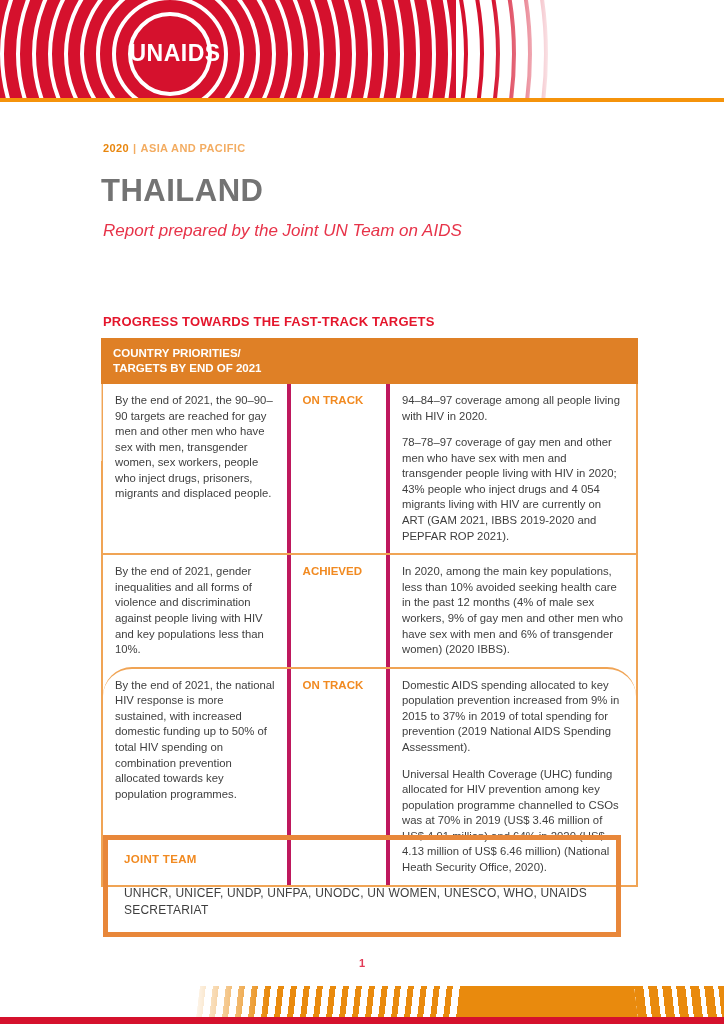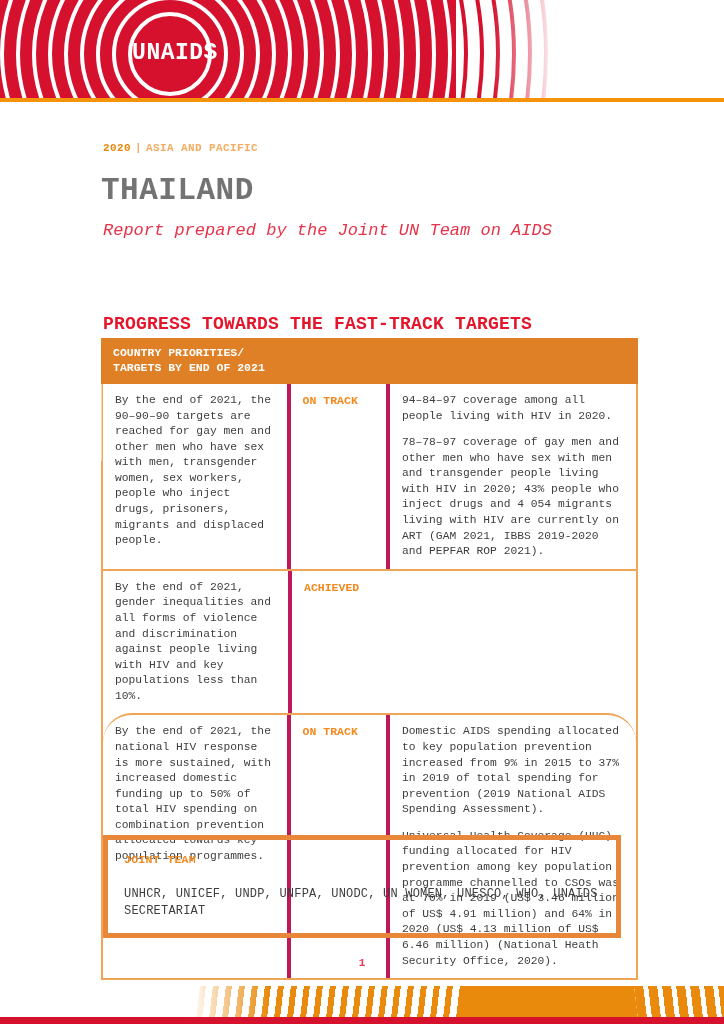--- a/index.html
+++ b/index.html
@@ -1,18 +1,18 @@
 <!DOCTYPE html>
 <html><head>
 <meta charset="utf-8">
 <style>
   html,body { margin:0; padding:0; background:#ffffff; }
   .page {
     position:relative; width:724px; height:1024px; overflow:hidden;
-    background:#ffffff; font-family:Liberation Mono, monospace;
+    background:#ffffff; font-family:Liberation Sans, sans-serif;
   }
   
   .header-band { position:absolute; left:0; top:0; width:724px; height:98px; }
   .header-svg { display:block; }
   .header-fade {
     position:absolute; left:492px; top:0; width:72px; height:98px;
     background:linear-gradient(90deg, rgba(255,255,255,0), #ffffff 88%);
   }
   .logo {
     position:absolute; left:120px; top:40px; width:110px; text-align:center;
@@ -20,21 +20,21 @@
   }
   .orange-rule { position:absolute; left:0; top:98px; width:724px; height:4px; background:#F5930B; }
 
   
   .eyebrow { position:absolute; left:103px; top:142px; font-size:11px; font-weight:bold; letter-spacing:0.4px; }
   .eyebrow .year { color:#E8860D; }
   .eyebrow .sep { color:#F3AC61; padding:0 4px; }
   .eyebrow .region { color:#F3AC61; }
   .title { position:absolute; left:101px; top:173px; font-size:31px; font-weight:bold; color:#737373; letter-spacing:0.5px; }
   .subtitle { position:absolute; left:103px; top:221px; font-size:17px; font-style:italic; color:#E73349; }
-  .section-heading { position:absolute; left:103px; top:314px; font-size:18px; font-weight:bold; color:#E4162C; letter-spacing:0.2px; }
+  .section-heading { position:absolute; left:103px; top:314px; font-size:13px; font-weight:bold; color:#E4162C; letter-spacing:0.2px; }
 
   
   .targets-table { position:absolute; left:101px; top:338px; width:537px; font-size:11.3px; color:#3E3E3E; }
   .t-header { display:flex; background:#DF8026; height:46px; box-sizing:border-box;flex-direction:column; }
   .t-header .t-cell { color:#ffffff; font-weight:bold; font-size:11.5px; line-height:1.3; white-space:pre-line; padding:8px 12px; }
   .t-header .c2, .t-header .c3 { border-left:1px solid rgba(255,255,255,0.55); }
   .t-cell { box-sizing:border-box; padding:9px 12px 9px 12px; line-height:1.38; }
   .c1 { width:185px; } .c2 { width:100px; } .c3 { width:252px; }
   .t-body { border:2px solid #F0A455; border-top:none; }
   .t-row { display:flex; }
@@ -147,20 +147,23 @@
           <p>78–78–97 coverage of gay men and other men who have sex with men and transgender people living with HIV in 2020; 43% people who inject drugs and 4 054 migrants living with HIV are currently on ART (GAM 2021, IBBS 2019-2020 and PEPFAR ROP 2021).</p>
         </div>
       </div>
       <div class="t-row r2">
         <div class="t-cell c1 target">
           <p>By the end of 2021, gender inequalities and all forms of violence and discrimination against people living with HIV and key populations less than 10%.</p>
         </div>
         <div class="t-cell c2">
           <span class="status">ACHIEVED</span>
         </div>
+        <div class="t-cell c3 results">
+          <p>In 2020, among the main key populations, less than 10% avoided seeking health care in the past 12 months (4% of male sex workers, 9% of gay men and other men who have sex with men and 6% of transgender women) (2020 IBBS).</p>
+        </div>
       </div>
       <div class="t-row r3">
         <div class="t-cell c1 target">
           <p>By the end of 2021, the national HIV response is more sustained, with increased domestic funding up to 50% of total HIV spending on combination prevention allocated towards key population programmes.</p>
         </div>
         <div class="t-cell c2">
           <span class="status">ON TRACK</span>
         </div>
         <div class="t-cell c3 results">
           <p>Domestic AIDS spending allocated to key population prevention increased from 9% in 2015 to 37% in 2019 of total spending for prevention (2019 National AIDS Spending Assessment).</p>

